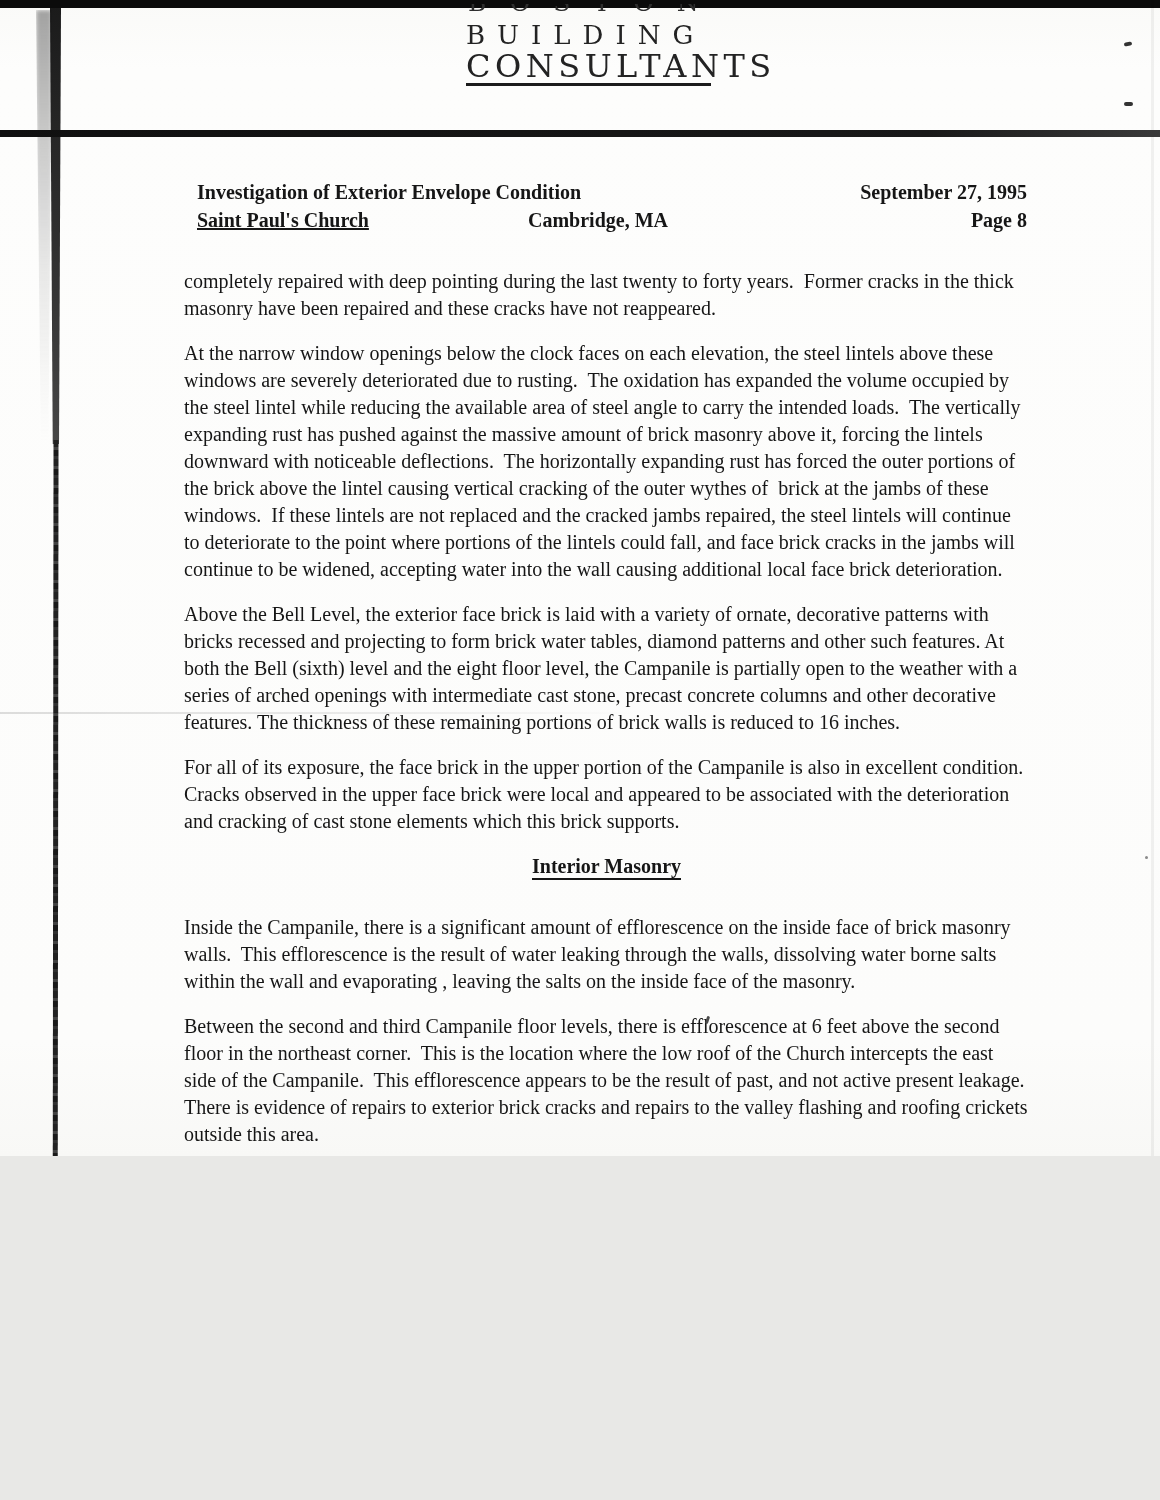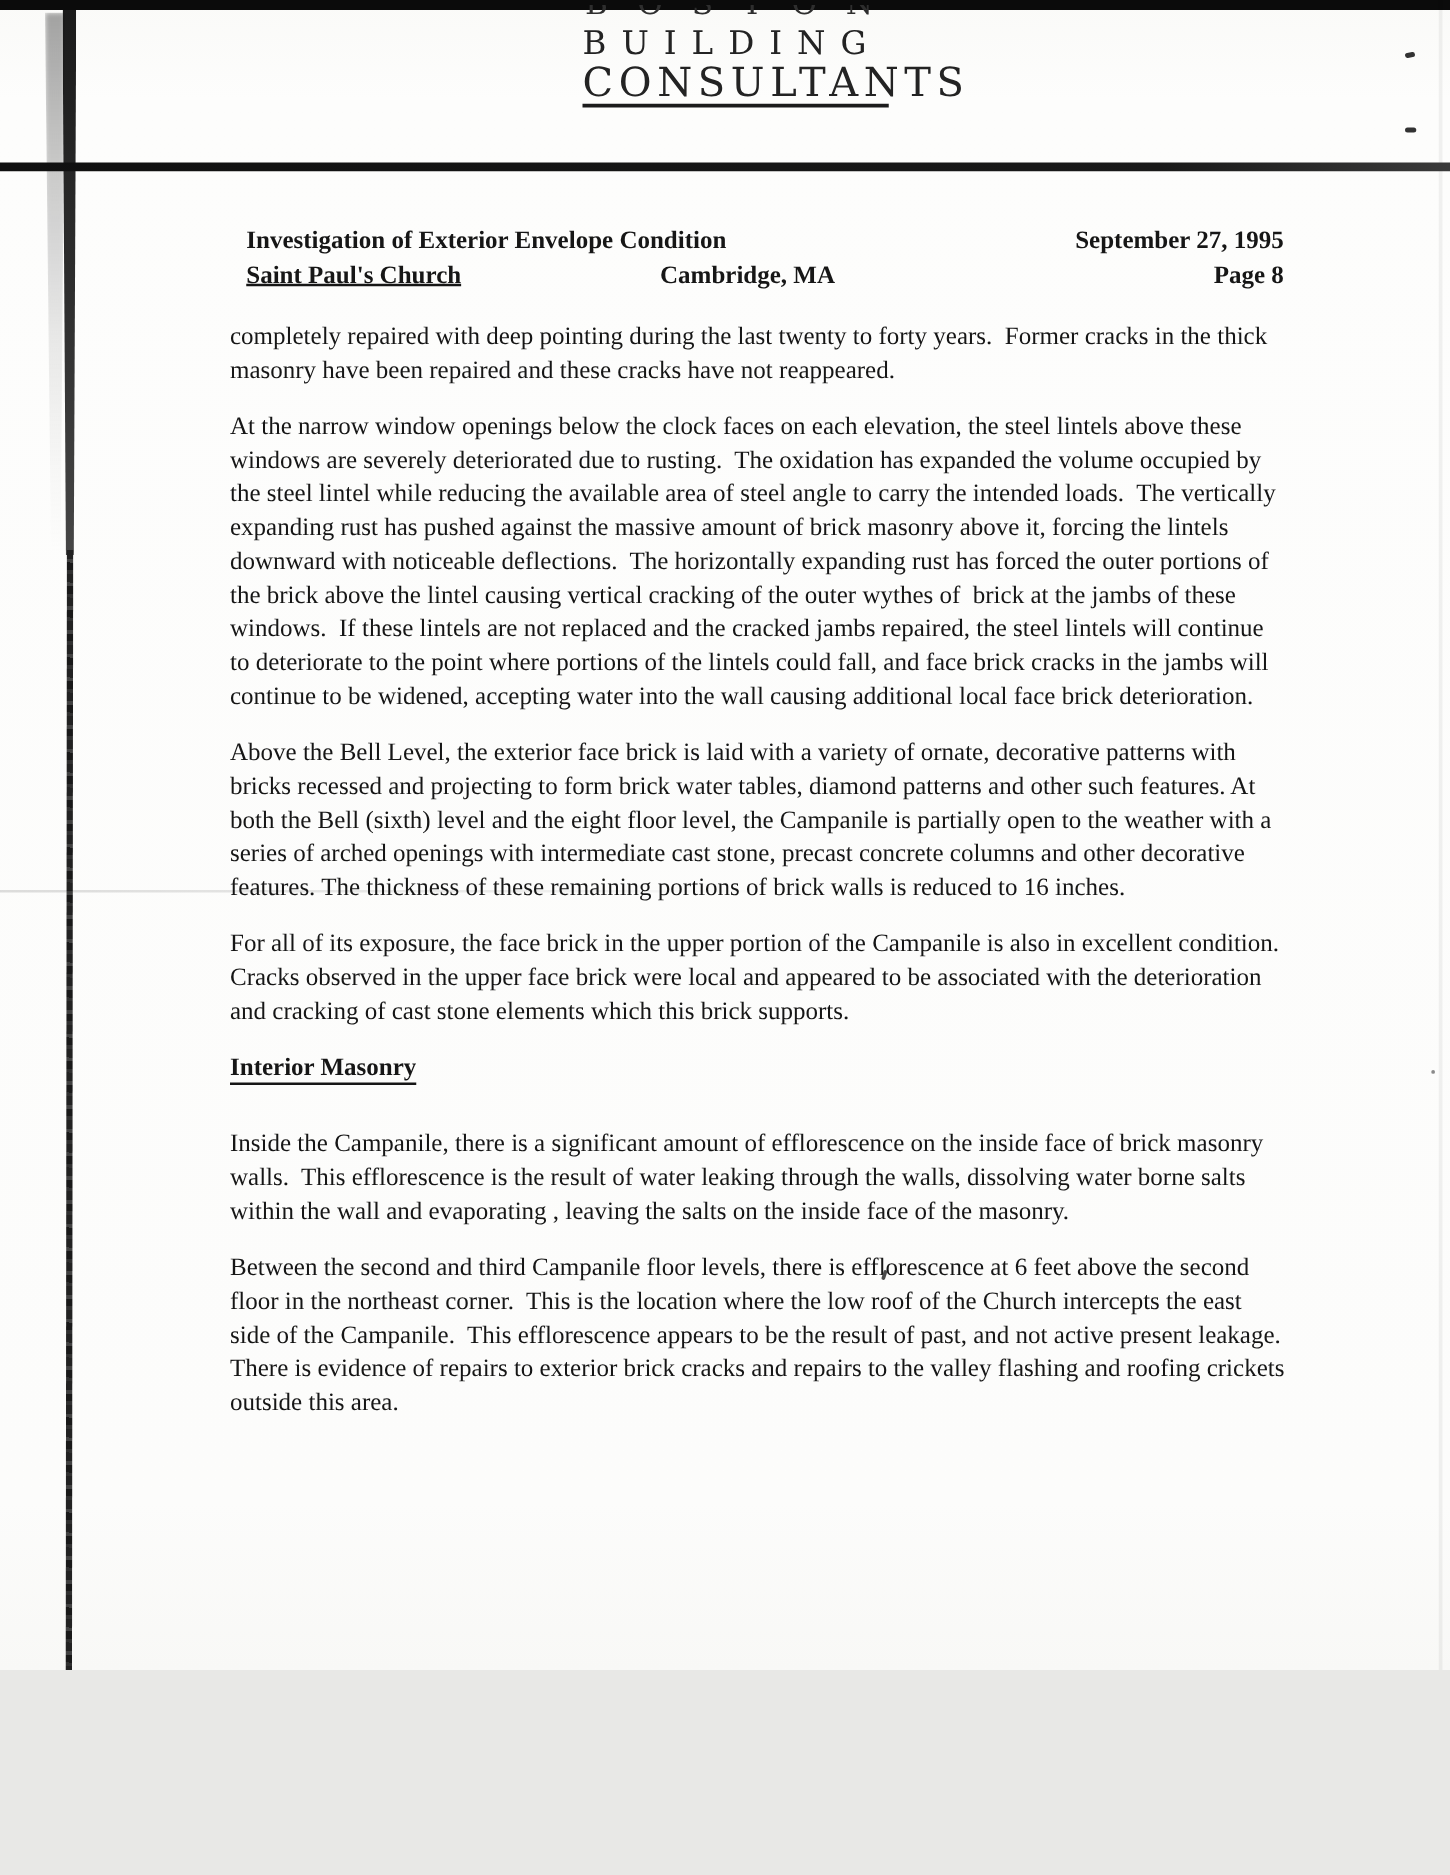--- a/index.html
+++ b/index.html
@@ -1,17 +1,17 @@
 <!DOCTYPE html>
 <html><head>
 <meta charset="utf-8">
 <style>
   html,body{margin:0;padding:0;background:#e8e8e6;}
   .page{
-    position:relative; width:1160px; height:1336px; margin:0 auto;
+    position:relative; width:1160px; height:1156px; margin:0 auto;
     background:linear-gradient(180deg,#fafaf8 0%,#fdfdfc 6%,#fcfcfb 90%,#f8f8f6 100%);
     font-family:"Liberation Serif", serif; color:#161616; overflow:hidden;
   }
   
   .strip-top{position:absolute;left:0;top:0;width:1160px;height:8px;background:#0b0b0b;}
   .strip-bottom{position:absolute;left:0;top:1489px;width:1160px;height:11px;background:#0c0c0c;}
   .right-edge{position:absolute;left:1151px;top:0;width:3px;height:1500px;background:rgba(0,0,0,0.05);}
   
   .band-fuzz{position:absolute;left:36px;top:10px;width:16px;height:432px;filter:blur(2px);
     background:linear-gradient(to bottom,rgba(90,90,90,.55),rgba(120,120,120,.38) 30%,rgba(150,150,150,.2) 60%,rgba(180,180,180,.08) 85%,rgba(180,180,180,0));
@@ -32,22 +32,22 @@
   .rule{position:absolute;left:0;top:130px;width:1160px;height:7px;
     background:linear-gradient(to right,#101010 0%,#191919 80%,#3a3a3a 100%);}
   
   .titleblock{position:absolute;left:197px;top:178px;width:830px;font-weight:bold;font-size:20px;line-height:28px;}
   .tb-row1{display:flex;justify-content:space-between;}
   .tb-row2{position:relative;height:28px;text-decoration:underline;}
   .tb-loc{position:absolute;left:331px;top:0;}
   .tb-page{position:absolute;right:0;top:0;}
   
   .bodytext{position:absolute;left:184px;top:256px;width:845px;font-size:20px;line-height:27px;}
-  .bodytext p{margin:0 0 18px 0;white-space:pre-wrap;}
-  .section-heading{margin:12px 0 34px 0;font-size:20px;font-weight:bold;}
+  .bodytext p{margin:12px 0 18px 0;white-space:pre-wrap;}
+  .section-heading{margin:12px 0 34px 0;font-size:20px;font-weight:bold;text-align:center;}
   .section-heading span{border-bottom:2.5px solid #161616;padding-bottom:1px;}
   
   .faint-line{position:absolute;left:0;top:712px;width:640px;height:2px;
     background:linear-gradient(to right,rgba(0,0,0,.13),rgba(0,0,0,.07) 60%,rgba(0,0,0,0));}
   
   .speck{position:absolute;background:#333;border-radius:2px;}
   
   .smear{position:absolute;left:28px;top:1448px;width:950px;height:36px;
     border-radius:45% 10px 8px 55% / 60% 14px 10px 70%;
     background:linear-gradient(to right,rgba(15,15,15,.93) 0px,rgba(25,25,25,.88) 110px,rgba(60,60,60,.55) 200px,rgba(110,110,110,.28) 285px,rgba(160,160,160,.12) 390px,rgba(190,190,190,.05) 540px,rgba(0,0,0,0) 720px);}

